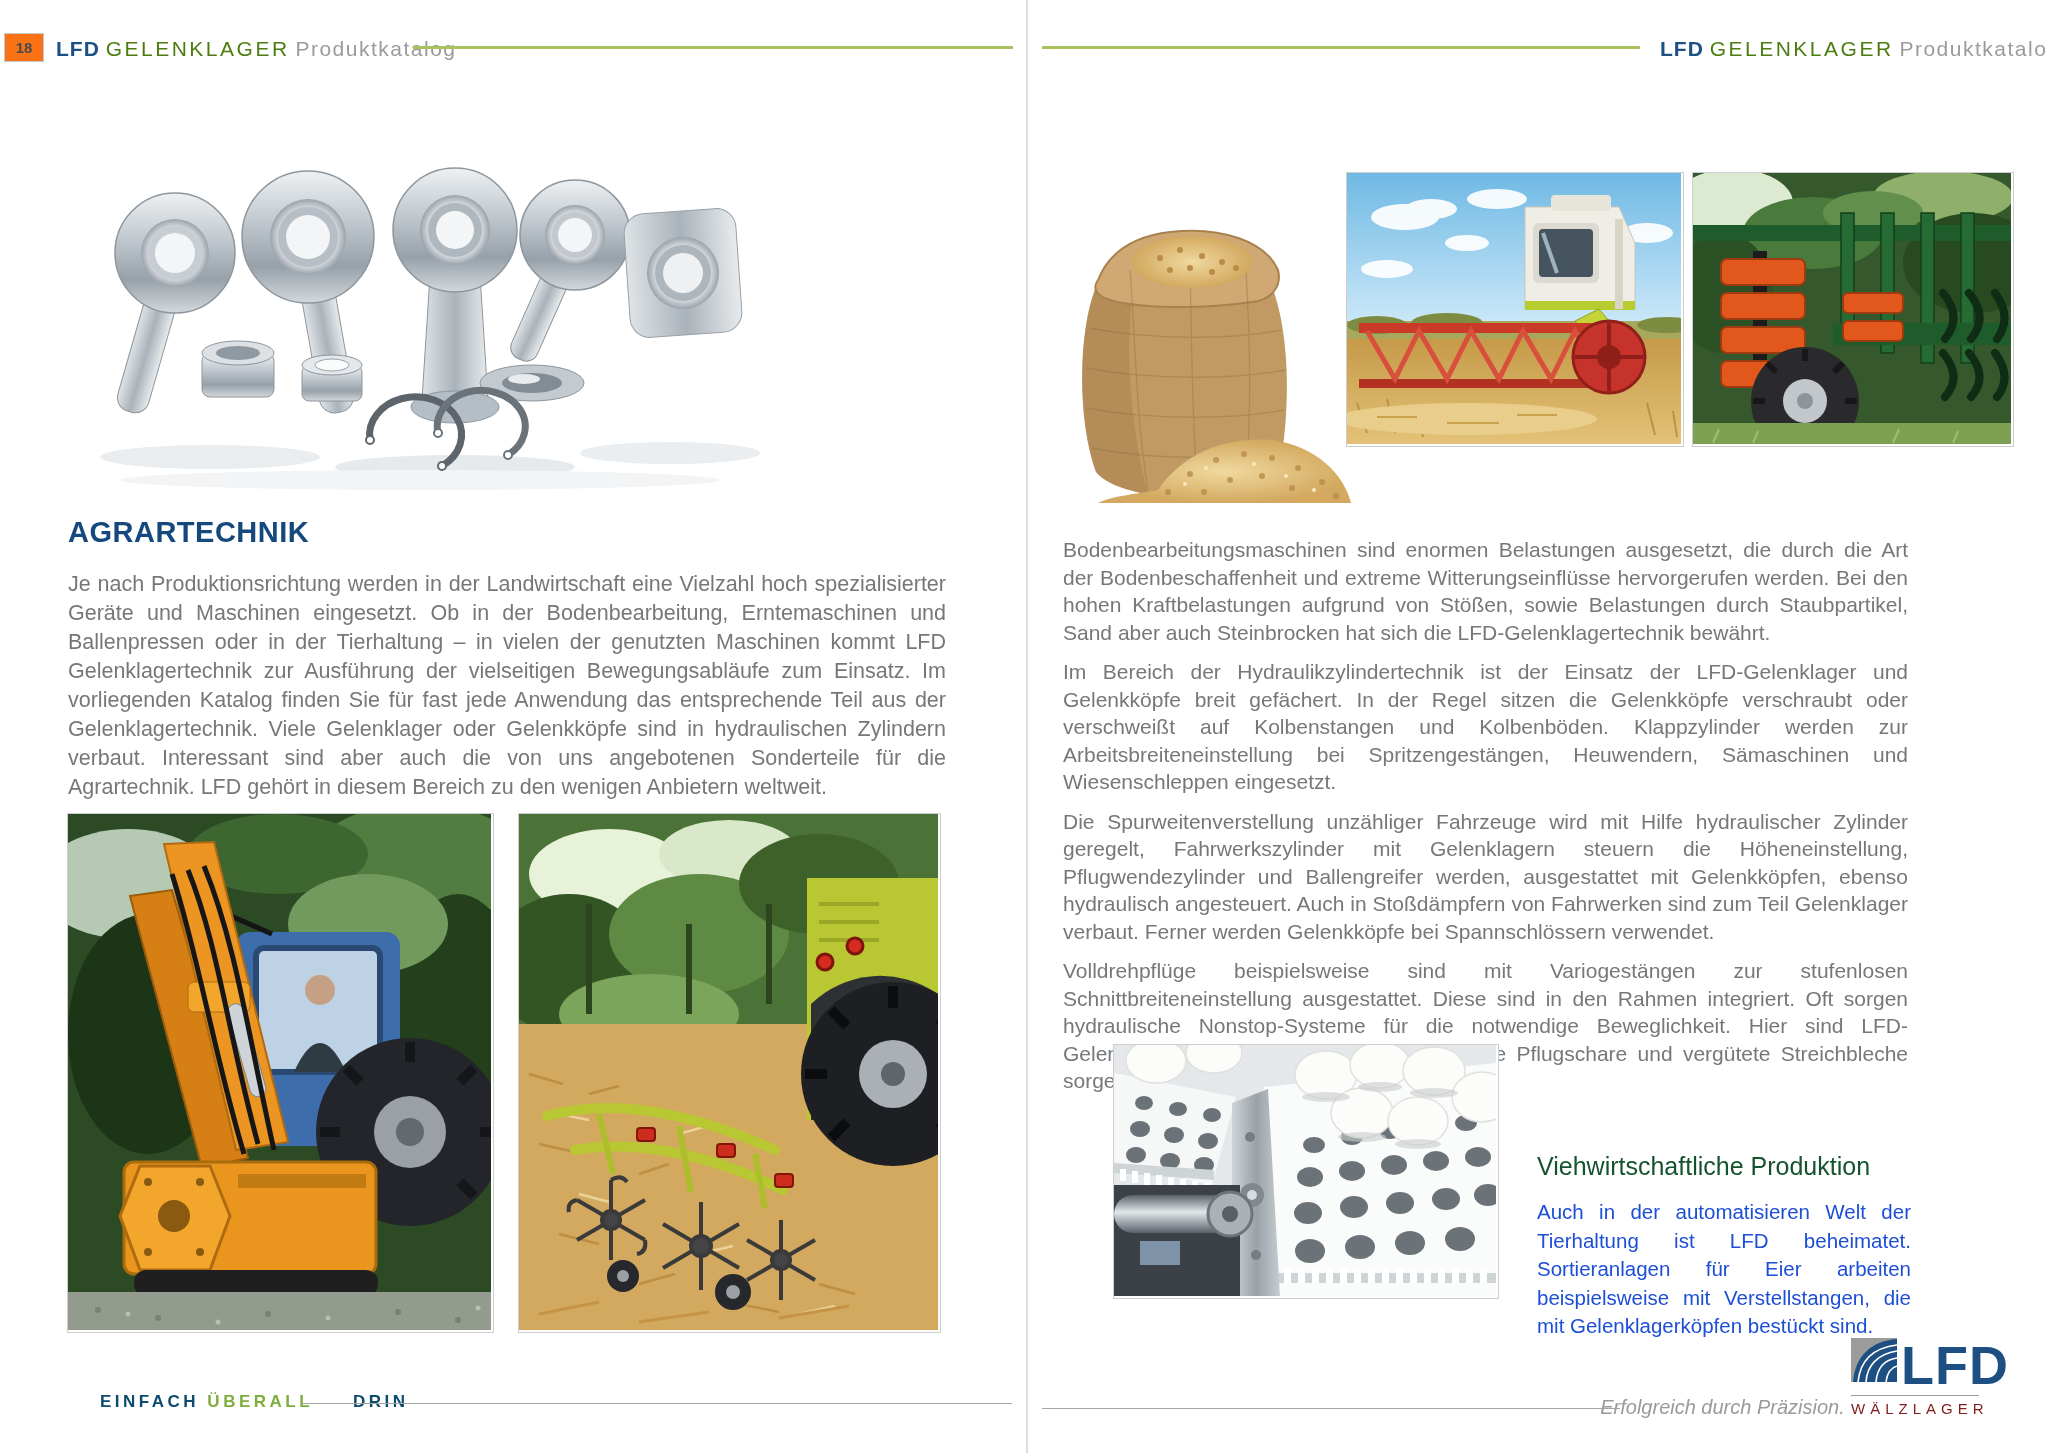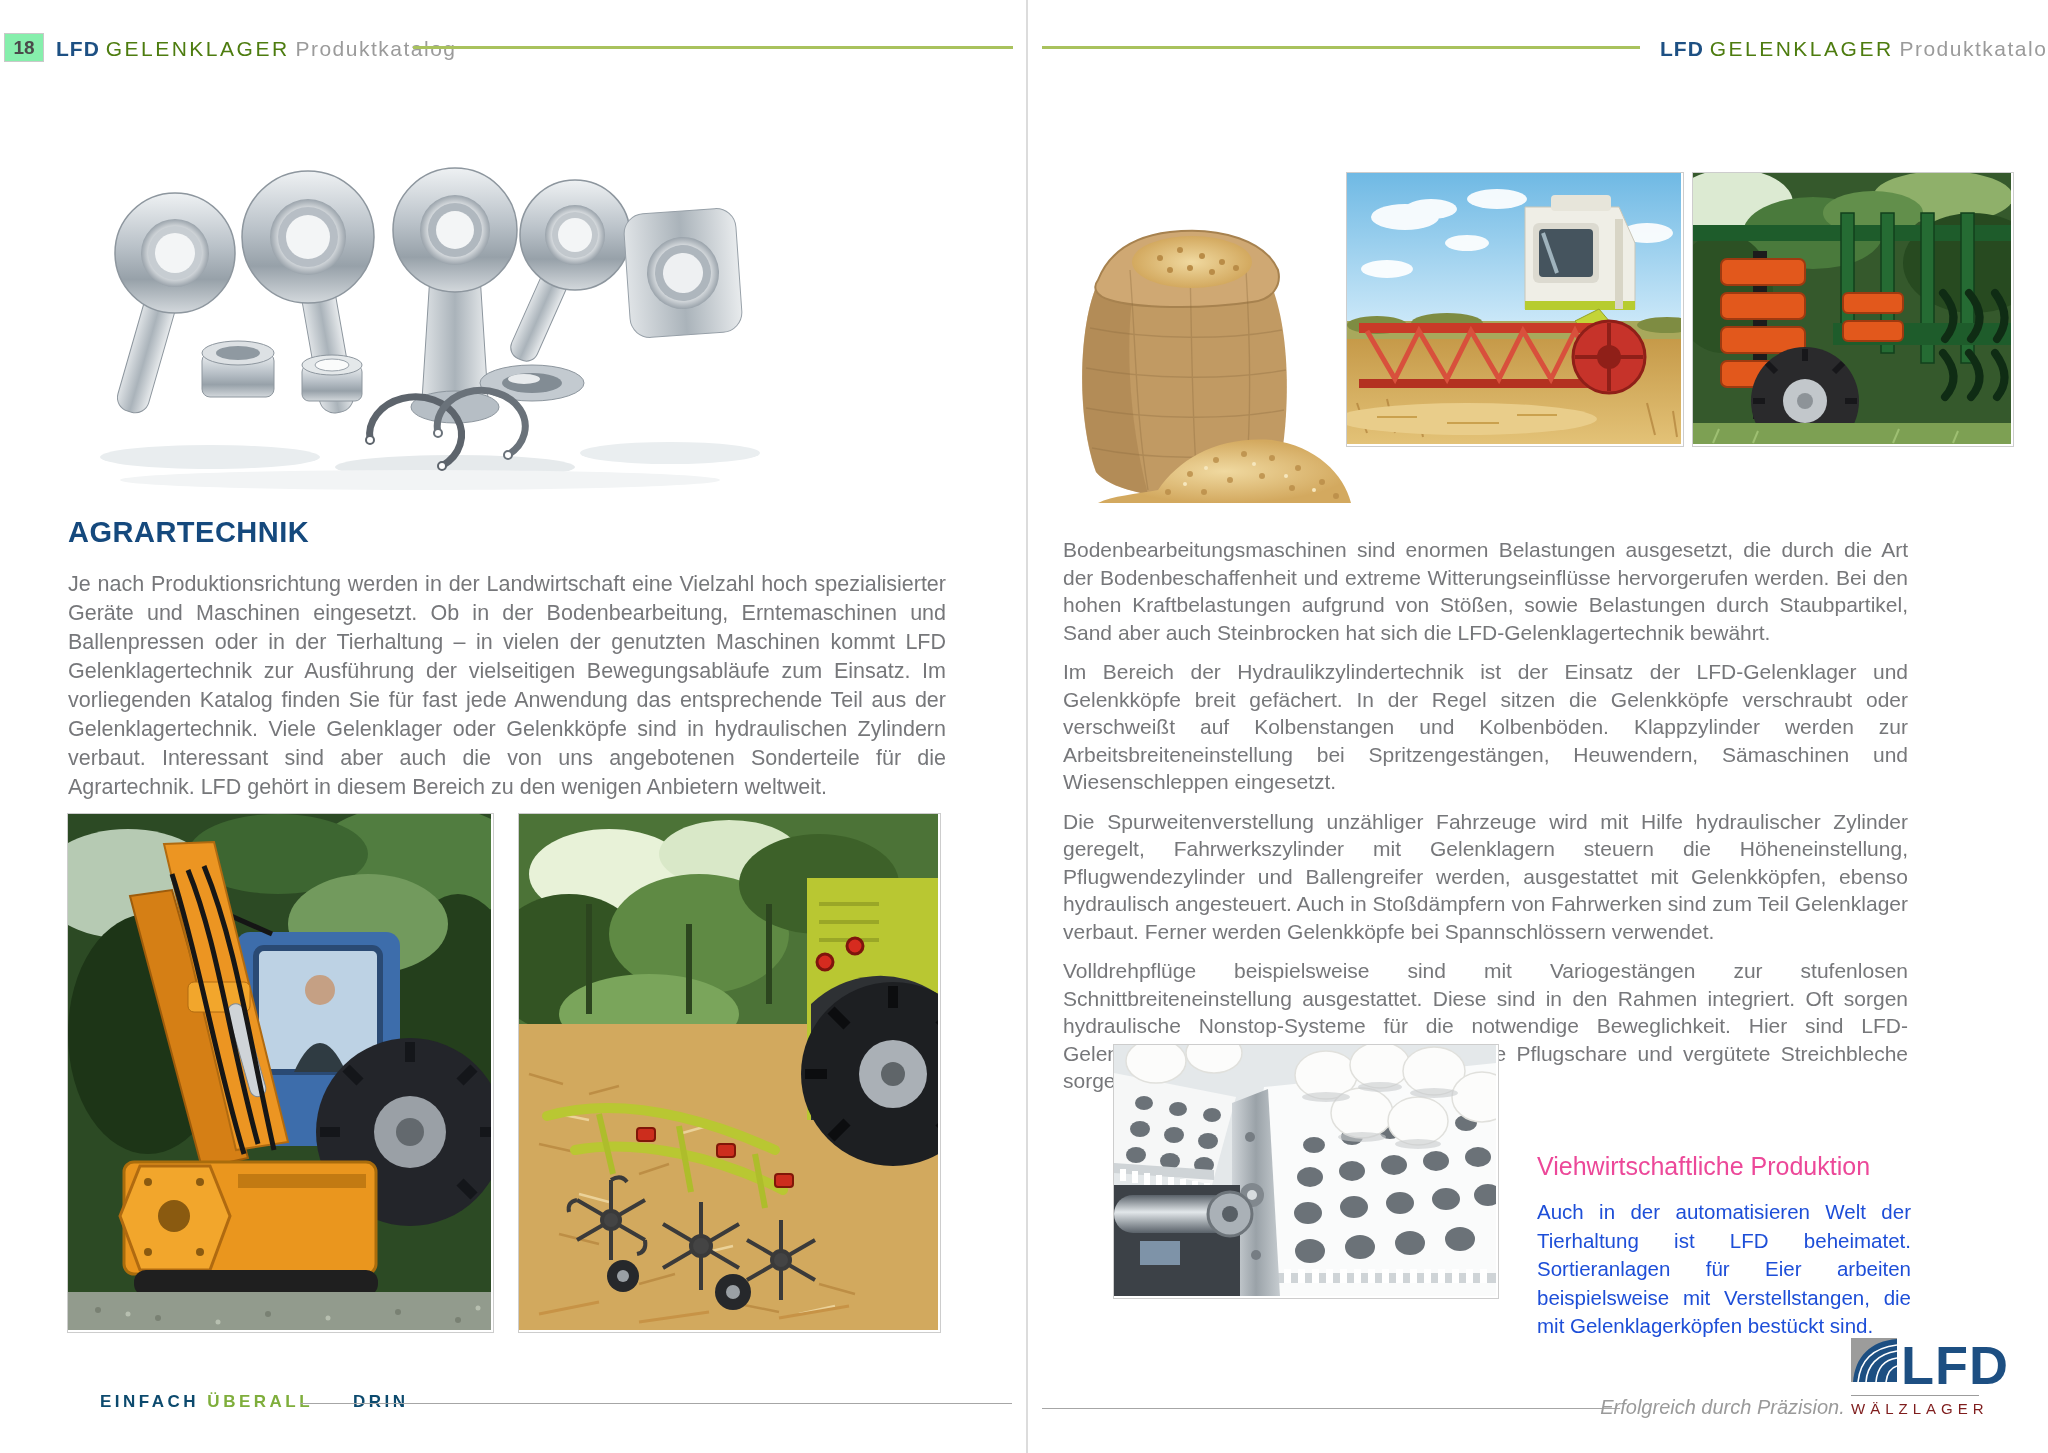--- a/index.html
+++ b/index.html
@@ -2,37 +2,37 @@
 <html lang="de"><head>
 <meta charset="utf-8">
 <style>
   html,body{margin:0;padding:0;background:#ffffff;}
   body{font-family:"Liberation Sans",sans-serif;}
   #page{position:relative;width:2048px;height:1453px;background:#fff;overflow:hidden;}
 
   .divider{position:absolute;left:1026px;top:0;width:2px;height:1453px;background:#dcdcdc;}
 
   
-  .pagenum{position:absolute;top:33px;width:38px;height:27px;border:1px solid #c9c9c9;background:#86efac;
-           color:#4a4a4a;font-weight:bold;font-size:19px;line-height:27px;text-align:center;}
+  .pagenum{position:absolute;top:33px;width:38px;height:27px;border:1px solid #c9c9c9;background:#f97316;
+           color:#4a4a4a;font-weight:bold;font-size:15px;line-height:27px;text-align:center;}
   .hdr{position:absolute;top:37px;font-size:21px;white-space:nowrap;}
   .hdr .b1{color:#1d5083;font-weight:bold;letter-spacing:1px;}
   .hdr .b2{color:#4d7c0f;letter-spacing:2.5px;}
   .hdr .b3{color:#9b9b9b;letter-spacing:1.5px;}
   .greenline{position:absolute;top:46px;height:3px;background:#a9c25d;}
 
   
   .h1-left{position:absolute;left:68px;top:516px;font-size:29px;font-weight:bold;color:#15497d;letter-spacing:.5px;}
   .intro{position:absolute;left:68px;top:570px;width:878px;font-size:21.5px;line-height:29px;color:#76777a;
          text-align:justify;}
   .h2{font-size:26px;color:#2b6299;}
   .rcol{position:absolute;left:1063px;top:528px;width:845px;}
   .rcol .h2{margin:0 0 22px 0;font-weight:normal;}
   .rcol p{margin:8px 0 12px 0;font-size:21px;line-height:27.5px;color:#76777a;text-align:justify;}
-  .live-h{position:absolute;left:1537px;top:1152px;font-size:25px;color:#ec4899;}
+  .live-h{position:absolute;left:1537px;top:1152px;font-size:25px;color:#14532d;}
   .live-t{position:absolute;left:1537px;top:1198px;width:374px;font-size:20.5px;line-height:28.5px;
           color:#1d4ed8;text-align:justify;}
 
   
   .photo{position:absolute;background:#fff;overflow:hidden;}
   .bordered{border:1px solid #cdcdcd;}
   .photo svg{display:block;}
 
   
   .claim{position:absolute;left:68px;top:1392px;font-size:17px;font-weight:bold;letter-spacing:3.5px;white-space:nowrap;}

